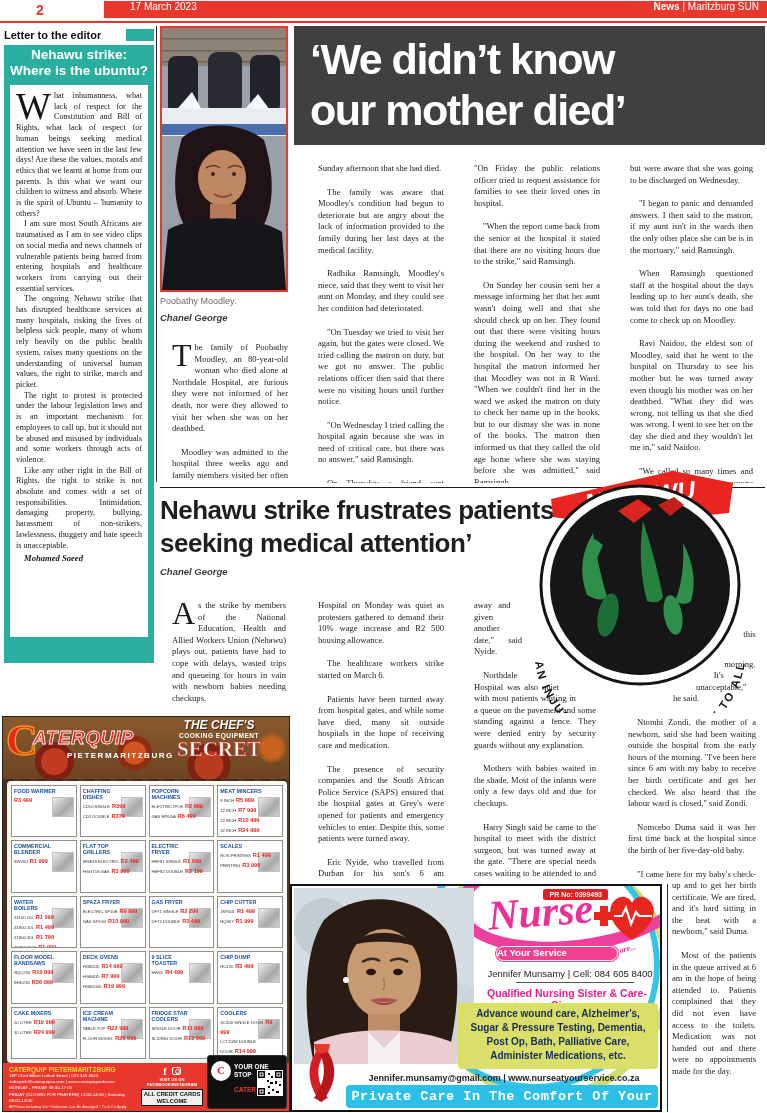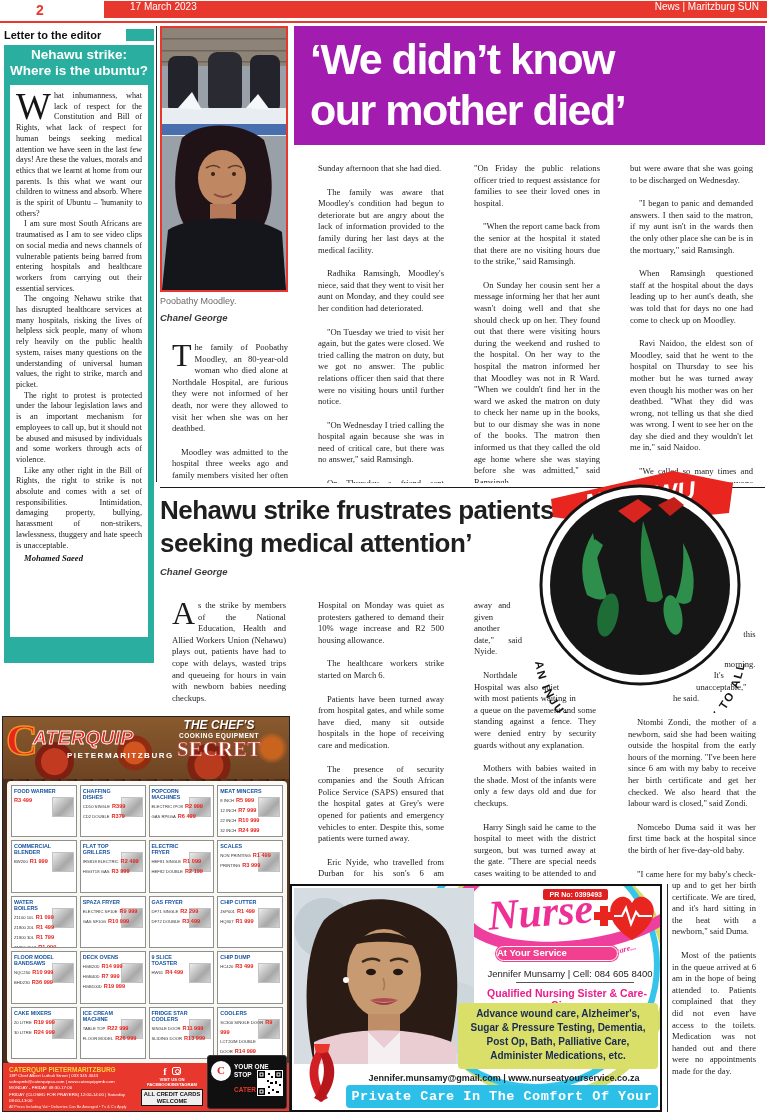--- a/index.html
+++ b/index.html
@@ -7,41 +7,41 @@
        font-family:"Liberation Serif",serif;color:#1c1c1c}
   *{box-sizing:border-box}
   .abs{position:absolute}
 
   
   .pageno{left:36px;top:2px;font:bold 14px "Liberation Sans",sans-serif;color:#e8372c}
   .hdr-bar{left:104px;top:1px;width:663px;height:17px;background:#e8372c;color:#fff;
            font:10px "Liberation Sans",sans-serif;display:flex;align-items:flex-start}
   .hdr-date{margin-left:26px}
   .hdr-right{margin-left:auto;margin-right:8px}
-  .hdr-right b{font-weight:normal}
+  .hdr-right b{font-weight:bold}
   .rule-red{left:0;top:21px;width:767px;height:2px;background:#e8372c}
 
   
   .kicker{left:4px;top:26px;width:150px;height:18px;font:bold 11px "Liberation Sans",sans-serif;color:#101010;display:flex;align-items:center;gap:4px}
   .kicker .swatch{display:inline-block;width:28px;height:12px;background:#29ae9f;margin-left:auto}
   .letterbox{left:4px;top:45px;width:150px;height:618px;background:#29ae9f;padding:0 6px 8px}
   .letter-title{font:bold 13.5px/16px "Liberation Sans",sans-serif;color:#fff;text-align:center;padding:2px 0 6px}
   .letter-inner{background:#fff;height:552px;padding:6px 6px;overflow:hidden}
   .letter-inner{font:8.2px/10.7px "Liberation Serif",serif;text-align:justify;color:#161616}
   .letter-inner p{margin:0;text-indent:8px}
   .letter-inner p:first-of-type{text-indent:0}
   .letter-inner p:first-of-type::first-letter{float:left;font-size:37px;line-height:28px;padding:2px 3px 0 0;font-family:"Liberation Serif",serif}
   .sig{font:bold italic 8.6px "Liberation Serif",serif;margin-top:2px;text-indent:8px}
 
   .vrule{left:156px;top:26px;width:1px;height:456px;background:#2b2b2b}
   .vrule2{left:667px;top:884px;width:1px;height:228px;background:#2b2b2b}
 
   
   .photo1{left:160px;top:26px;width:128px;height:266px;border:2px solid #e8372c;background:#9aa0a8}
-  .headline1{left:294px;top:26px;width:471px;height:119px;background:#a21caf;color:#fff;
+  .headline1{left:294px;top:26px;width:471px;height:119px;background:#404040;color:#fff;
              font:bold 43px/51px "Liberation Sans",sans-serif;letter-spacing:-1.5px;padding:8px 0 0 16px}
   .caption{left:160px;top:296px;width:130px;font:9px "Liberation Sans",sans-serif;color:#6a6a6a}
   .byline{font:bold italic 9.5px "Liberation Sans",sans-serif;color:#3a3a3a}
   .byl1{left:160px;top:312px}
   .coltext{font:8.6px/11.6px "Liberation Serif",serif;text-align:justify;color:#1c1c1c;overflow:hidden}
   .coltext p{margin:12px;text-indent:9px}
   .coltext p:first-of-type{text-indent:0}
   .dc p:first-of-type::first-letter{float:left;font-size:32px;line-height:25px;padding:1px 3px 0 0}
   .a1c1{left:160px;top:330px;width:140px;height:152px}
   .a1c2{left:306px;top:151px;width:150px;height:332px}

